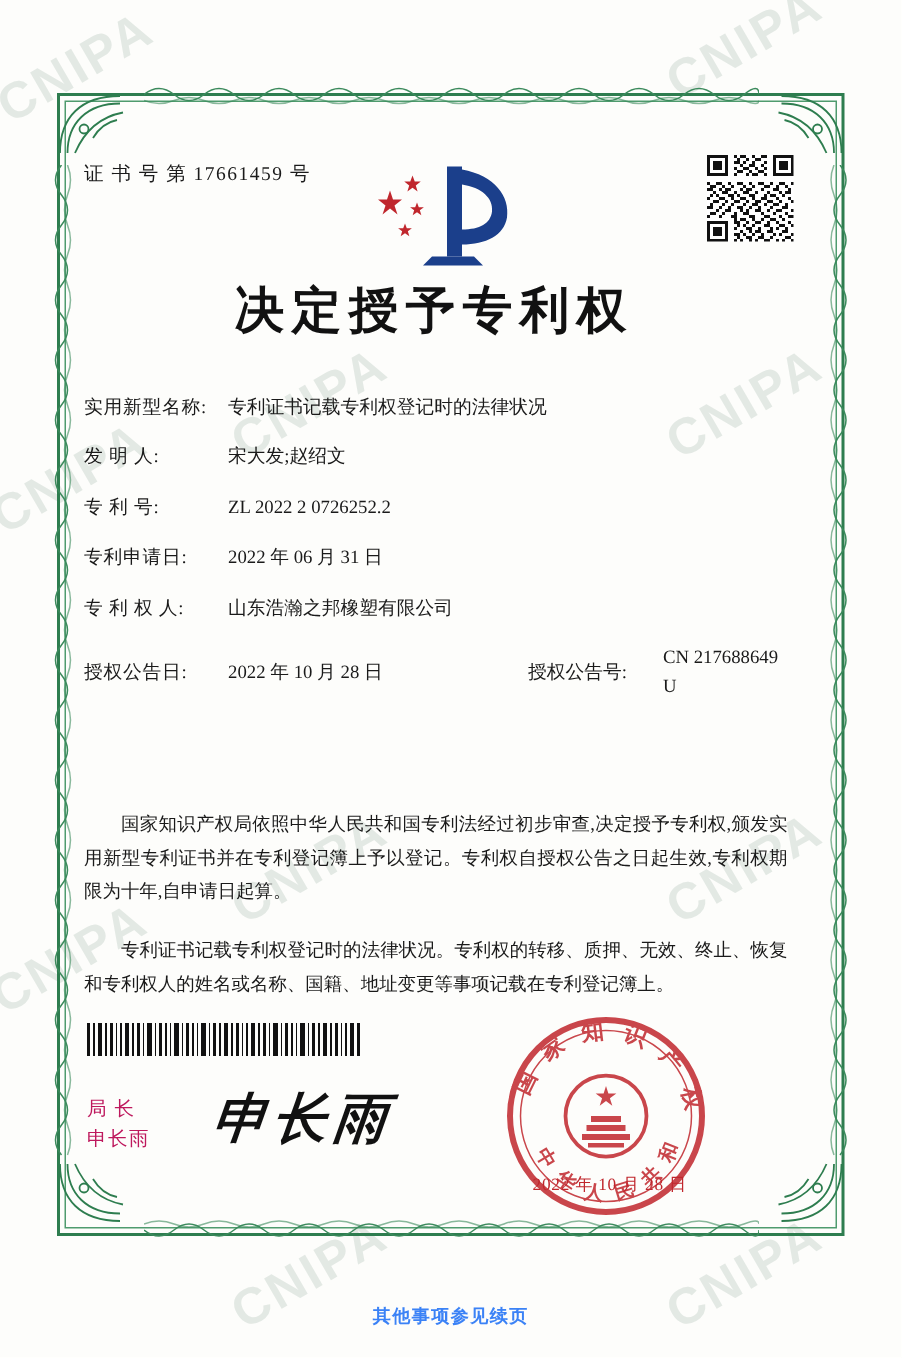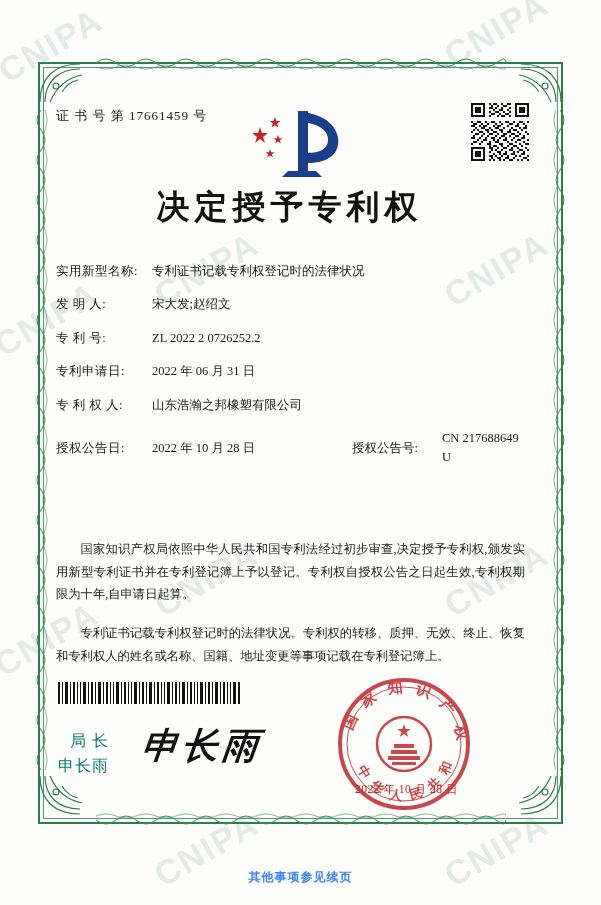--- a/index.html
+++ b/index.html
@@ -168,25 +168,24 @@
     left: 26px;
     top: 615px;
     width: 182px;
     height: 22px;
   }
 
   .signature-block {
     position: absolute;
     left: 26px;
     top: 662px;
-    font-size: 16px;
-    color: #0f766e;
+    font-size: 13px;
+    color: #be185d;
     line-height: 1.55;
     letter-spacing: 1px;
-    text-align: right;
   }
   .signature-script {
     position: absolute;
     left: 110px;
     top: 655px;
     font-size: 36px;
     font-family: "Liberation Serif", "DejaVu Serif", serif;
     font-style: italic;
     font-weight: 700;
     color: #111;

